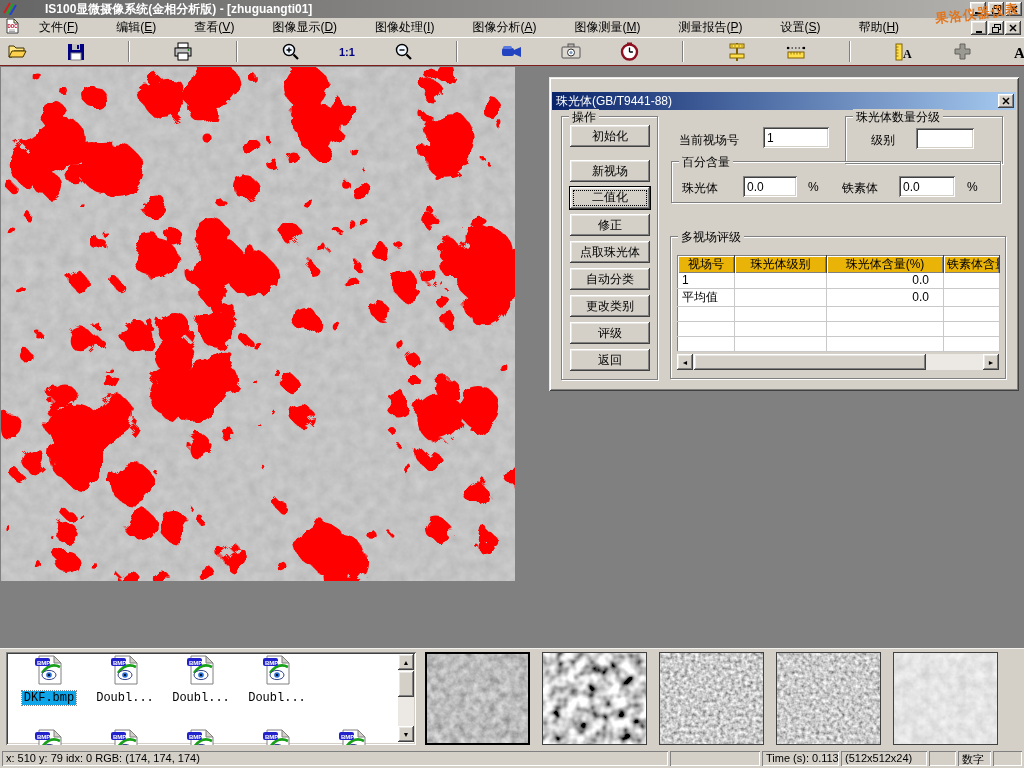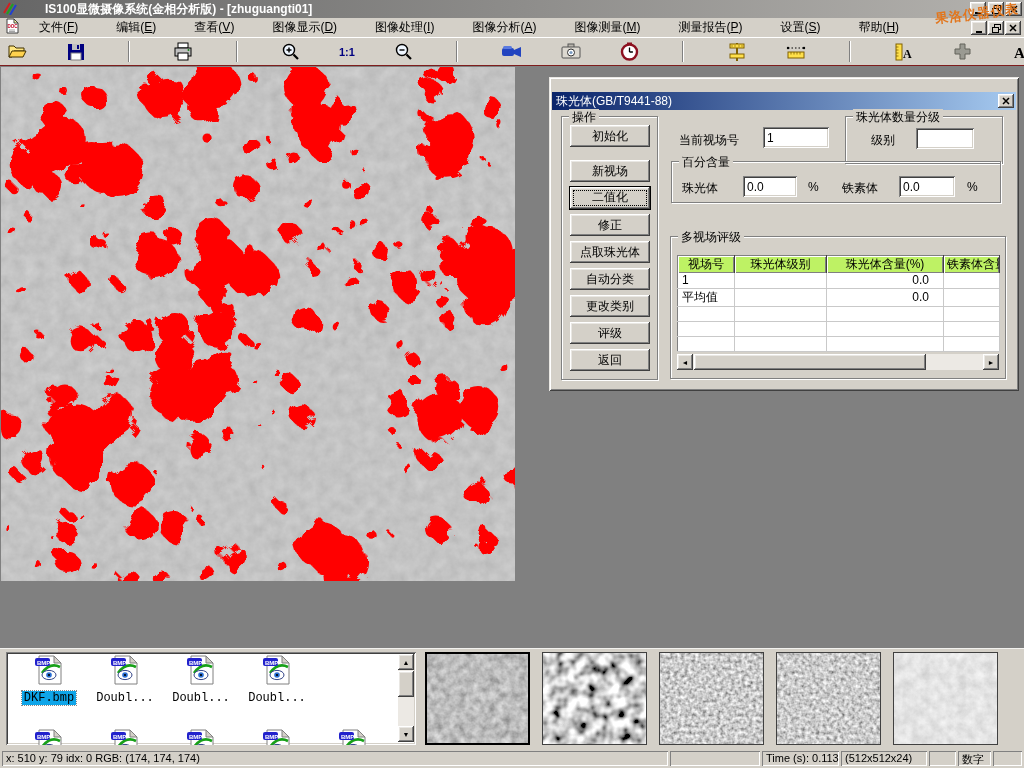--- a/index.html
+++ b/index.html
@@ -49,21 +49,21 @@
   .groupbox { position:absolute; border:1px solid #808080; box-shadow: inset 1px 1px 0 #fff, 1px 1px 0 #fff; }
   .group-label { position:absolute; top:-8px; left:7px; background:#d4d0c8; padding:0 3px; }
   .dbtn { position:absolute; left:8px; width:80px; height:22px; text-align:center; line-height:22px; cursor:default; }
   .dbtn.default { box-shadow: 0 0 0 1px #000, inset -1px -1px 0 #404040, inset 1px 1px 0 #fff, inset -2px -2px 0 #808080, inset 2px 2px 0 #e9e7e3;
     outline:1px dotted #000; outline-offset:-4px;font-family:Liberation Mono, monospace; }
   .dlabel { position:absolute; white-space:nowrap; }
   .tbox { position:absolute; font-size:12px; font-family:inherit; padding:2px 4px; }
 
   .mftable { position:absolute; left:6px; top:18px; width:322px; height:97px; background:#fff;
     border-collapse:collapse; table-layout:fixed; font-size:12px; border:1px solid #808080; }
-  .mftable th { background:#bef264; font-weight:normal; height:17px; padding:0 3px; white-space:nowrap; overflow:hidden;
+  .mftable th { background:#eab308; font-weight:normal; height:17px; padding:0 3px; white-space:nowrap; overflow:hidden;
     box-shadow: inset 1px 1px 0 #fff, inset -1px -1px 0 #808080; border-right:1px solid #404040; text-align:center; }
   .mftable th.clip { text-align:left; }
   .mftable td { height:15px; padding:0 4px; border-right:1px solid #c9c9c9; border-bottom:1px solid #c9c9c9;
     white-space:nowrap; overflow:hidden; }
   .mftable td.num { text-align:right; padding-right:14px; }
 
   .hscroll { position:absolute; left:6px; top:117px; width:322px; height:16px; background:#ece9e4; }
   .vscroll { position:absolute; right:2px; top:2px; width:16px; height:88px; background:#ece9e4; }
   .sarrow { position:absolute; width:16px; height:16px; display:flex; align-items:center; justify-content:center;
     font-size:7px; line-height:1; color:#000; }

